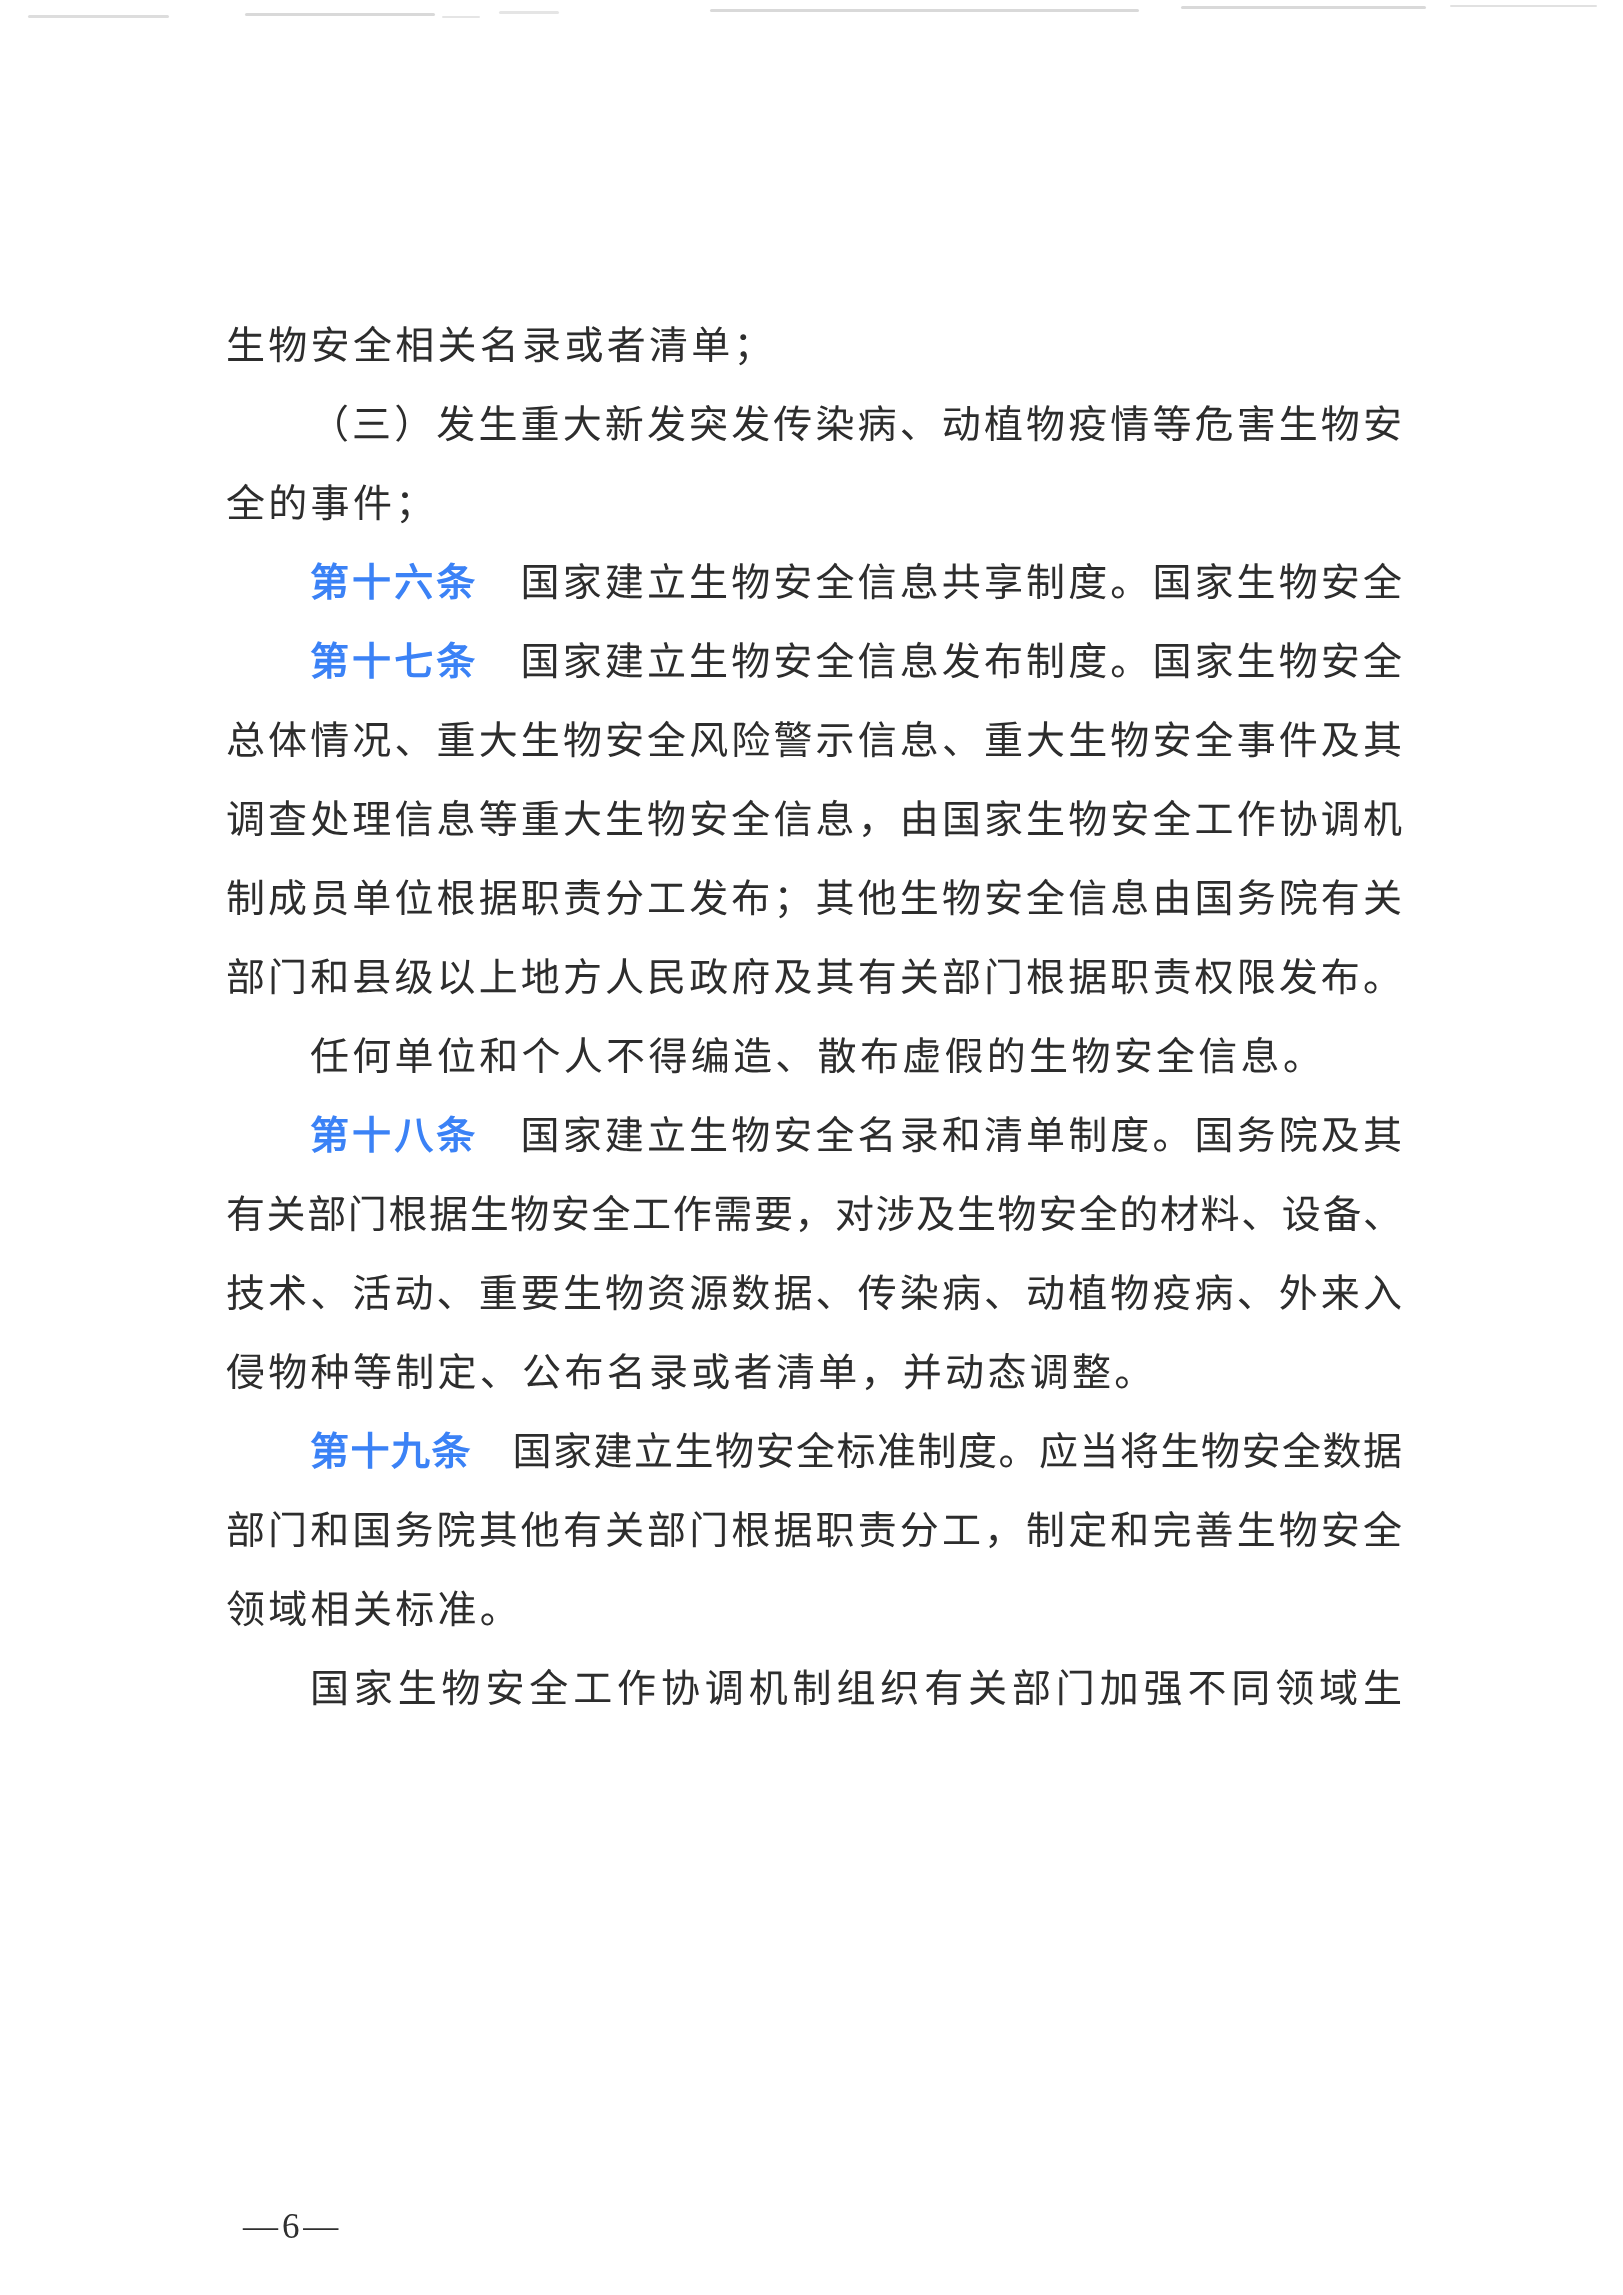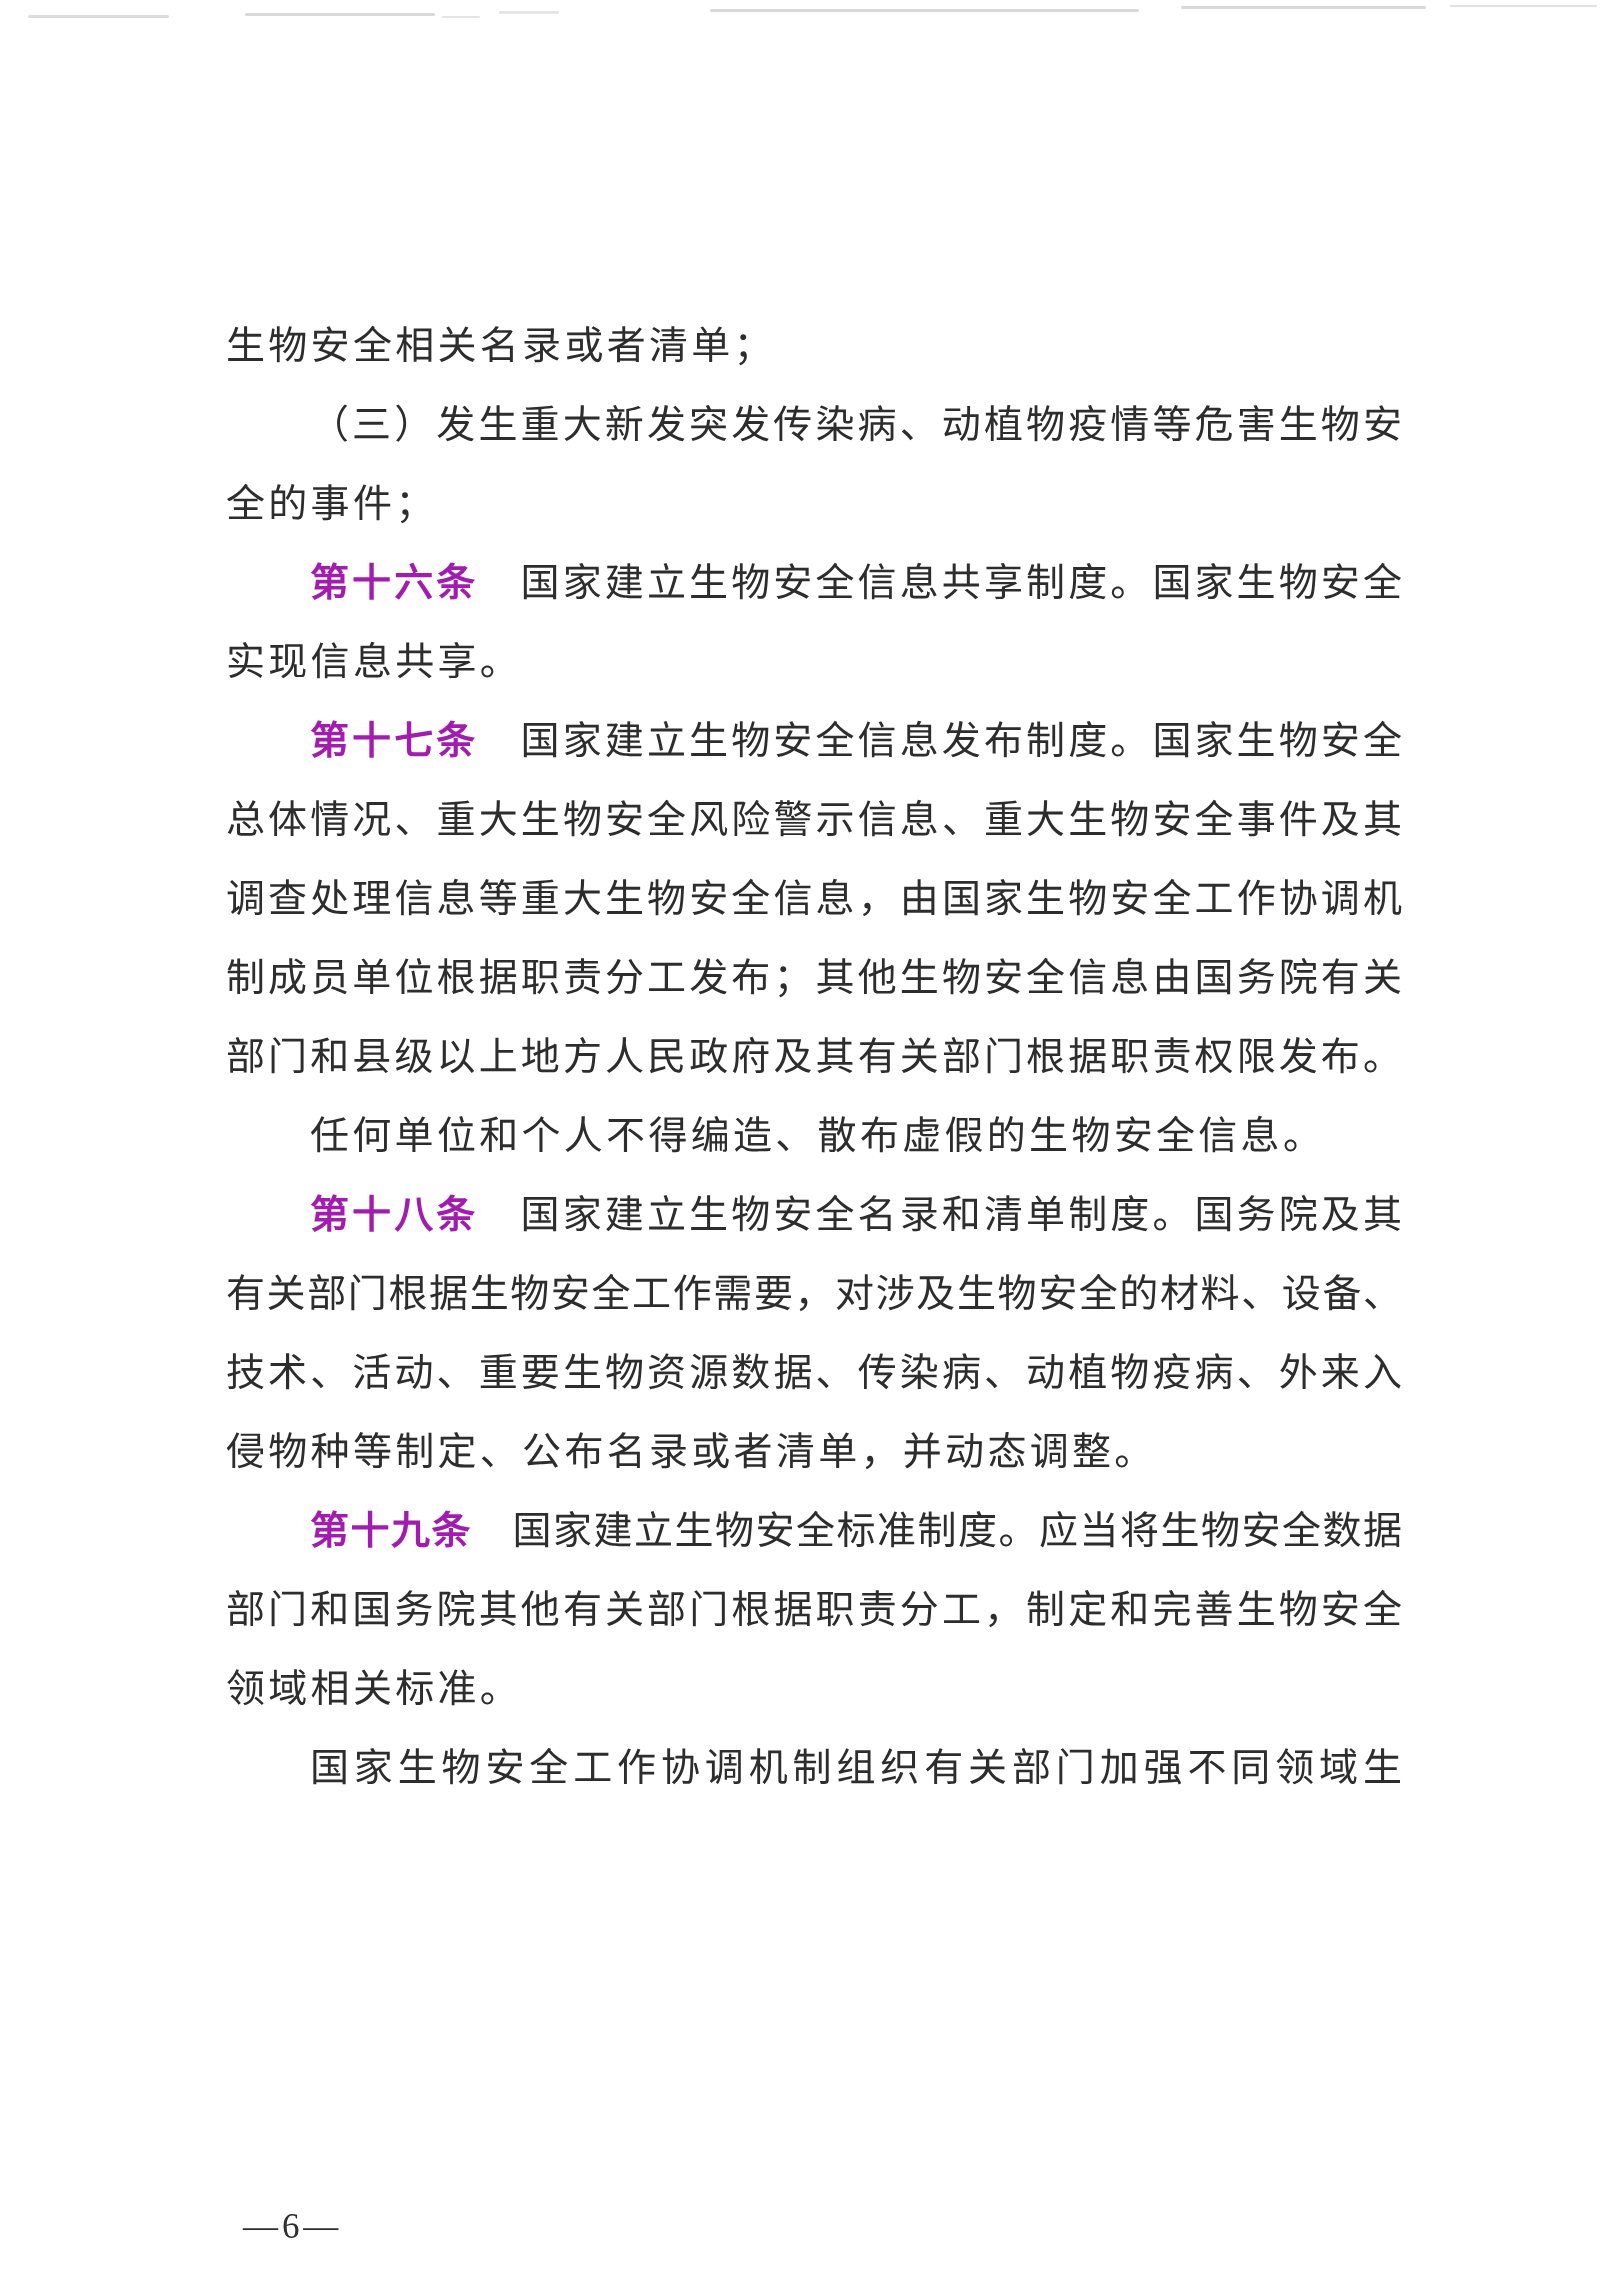--- a/index.html
+++ b/index.html
@@ -31,21 +31,21 @@
     letter-spacing:0;
     white-space:normal;
     text-align:justify;
     text-align-last:justify;
     text-justify:inter-character;
   }
   .indent{ text-indent:84px; }
   .art{
     font-family:Liberation Serif, serif;
     font-weight:700;
-    color:#a21caf;
+    color:#3b82f6;
   }
   .pageno{
     position:absolute;
     left:243px;top:2207px;
     font-size:35px;
     letter-spacing:3.9px;
     color:#2f2f2f;
   }
 </style>
 </head>
@@ -67,21 +67,20 @@
 
     <div class="line fill indent"><span>（三）发生重大新发突发传染病、动植物疫情等危害生物安</span></div>
 
     <div class="line"><span>全的事件；</span></div>
 
 
     <div class="line fill indent"><span class="art">第十六条</span><span>　国家建立生物安全信息共享制度。国家生物安全</span></div>
 
 
 
-    <div class="line"><span>实现信息共享。</span></div>
 
     <div class="line fill indent"><span class="art">第十七条</span><span>　国家建立生物安全信息发布制度。国家生物安全</span></div>
 
     <div class="line fill"><span>总体情况、重大生物安全风险警示信息、重大生物安全事件及其</span></div>
 
     <div class="line fill"><span>调查处理信息等重大生物安全信息，由国家生物安全工作协调机</span></div>
 
     <div class="line fill"><span>制成员单位根据职责分工发布；其他生物安全信息由国务院有关</span></div>
 
     <div class="line fill"><span>部门和县级以上地方人民政府及其有关部门根据职责权限发布。</span></div>

